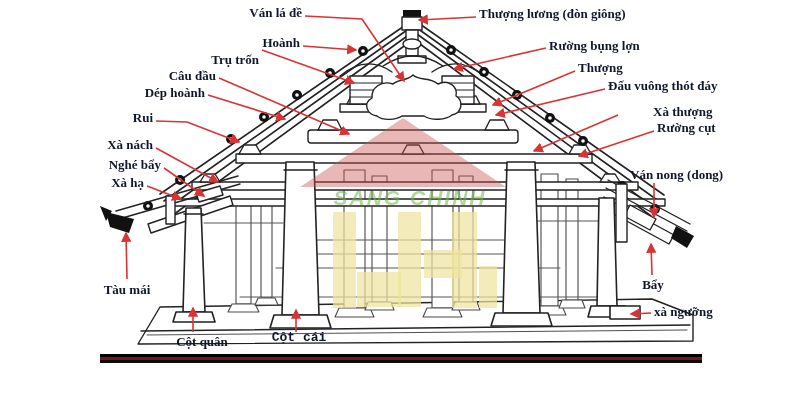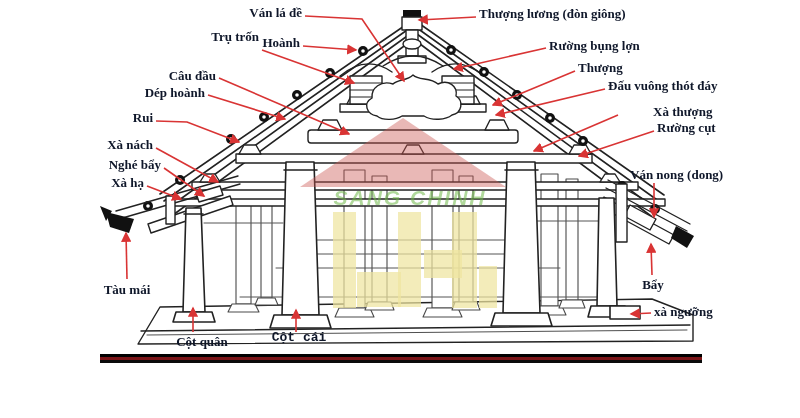--- a/index.html
+++ b/index.html
@@ -227,21 +227,21 @@
         <polyline points="652,275 651,244" marker-end="url(#arrh)"></polyline>
         <polyline points="651,313 631,314" marker-end="url(#arrh)"></polyline>
         <polyline points="193,332 193,308" marker-end="url(#arrh)"></polyline>
         <polyline points="296,332 296,310" marker-end="url(#arrh)"></polyline>
       </g>
   </svg>
 
   <div>
       <div class="lbl" style="right: 498px; top: 6px;">Ván lá đề</div>
       <div class="lbl" style="left: 479px; top: 7px;">Thượng lương (đòn giông)</div>
-      <div class="lbl" style="right: 541px; top: 30px; text-align: right;">Trụ trốn</div>
+      <div class="lbl" style="right: 541px; top: 53px; text-align: right;">Trụ trốn</div>
       <div class="lbl" style="right: 500px; top: 36px;">Hoành</div>
       <div class="lbl" style="right: 584px; top: 69px;">Câu đầu</div>
       <div class="lbl" style="right: 595px; top: 86px;">Dép hoành</div>
       <div class="lbl" style="left: 549px; top: 39px;">Rường bụng lợn</div>
       <div class="lbl" style="left: 578px; top: 61px;">Thượng</div>
       <div class="lbl" style="left: 608px; top: 79px; font-family: Liberation Serif, serif;">Đấu vuông thót đáy</div>
       <div class="lbl" style="left: 621px; top: 105px; margin-left: 32px;">Xà thượng</div>
       <div class="lbl" style="left: 657px; top: 121px;">Rường cụt</div>
       <div class="lbl" style="right: 647px; top: 111px;">Rui</div>
       <div class="lbl" style="right: 647px; top: 138px;">Xà nách</div>

